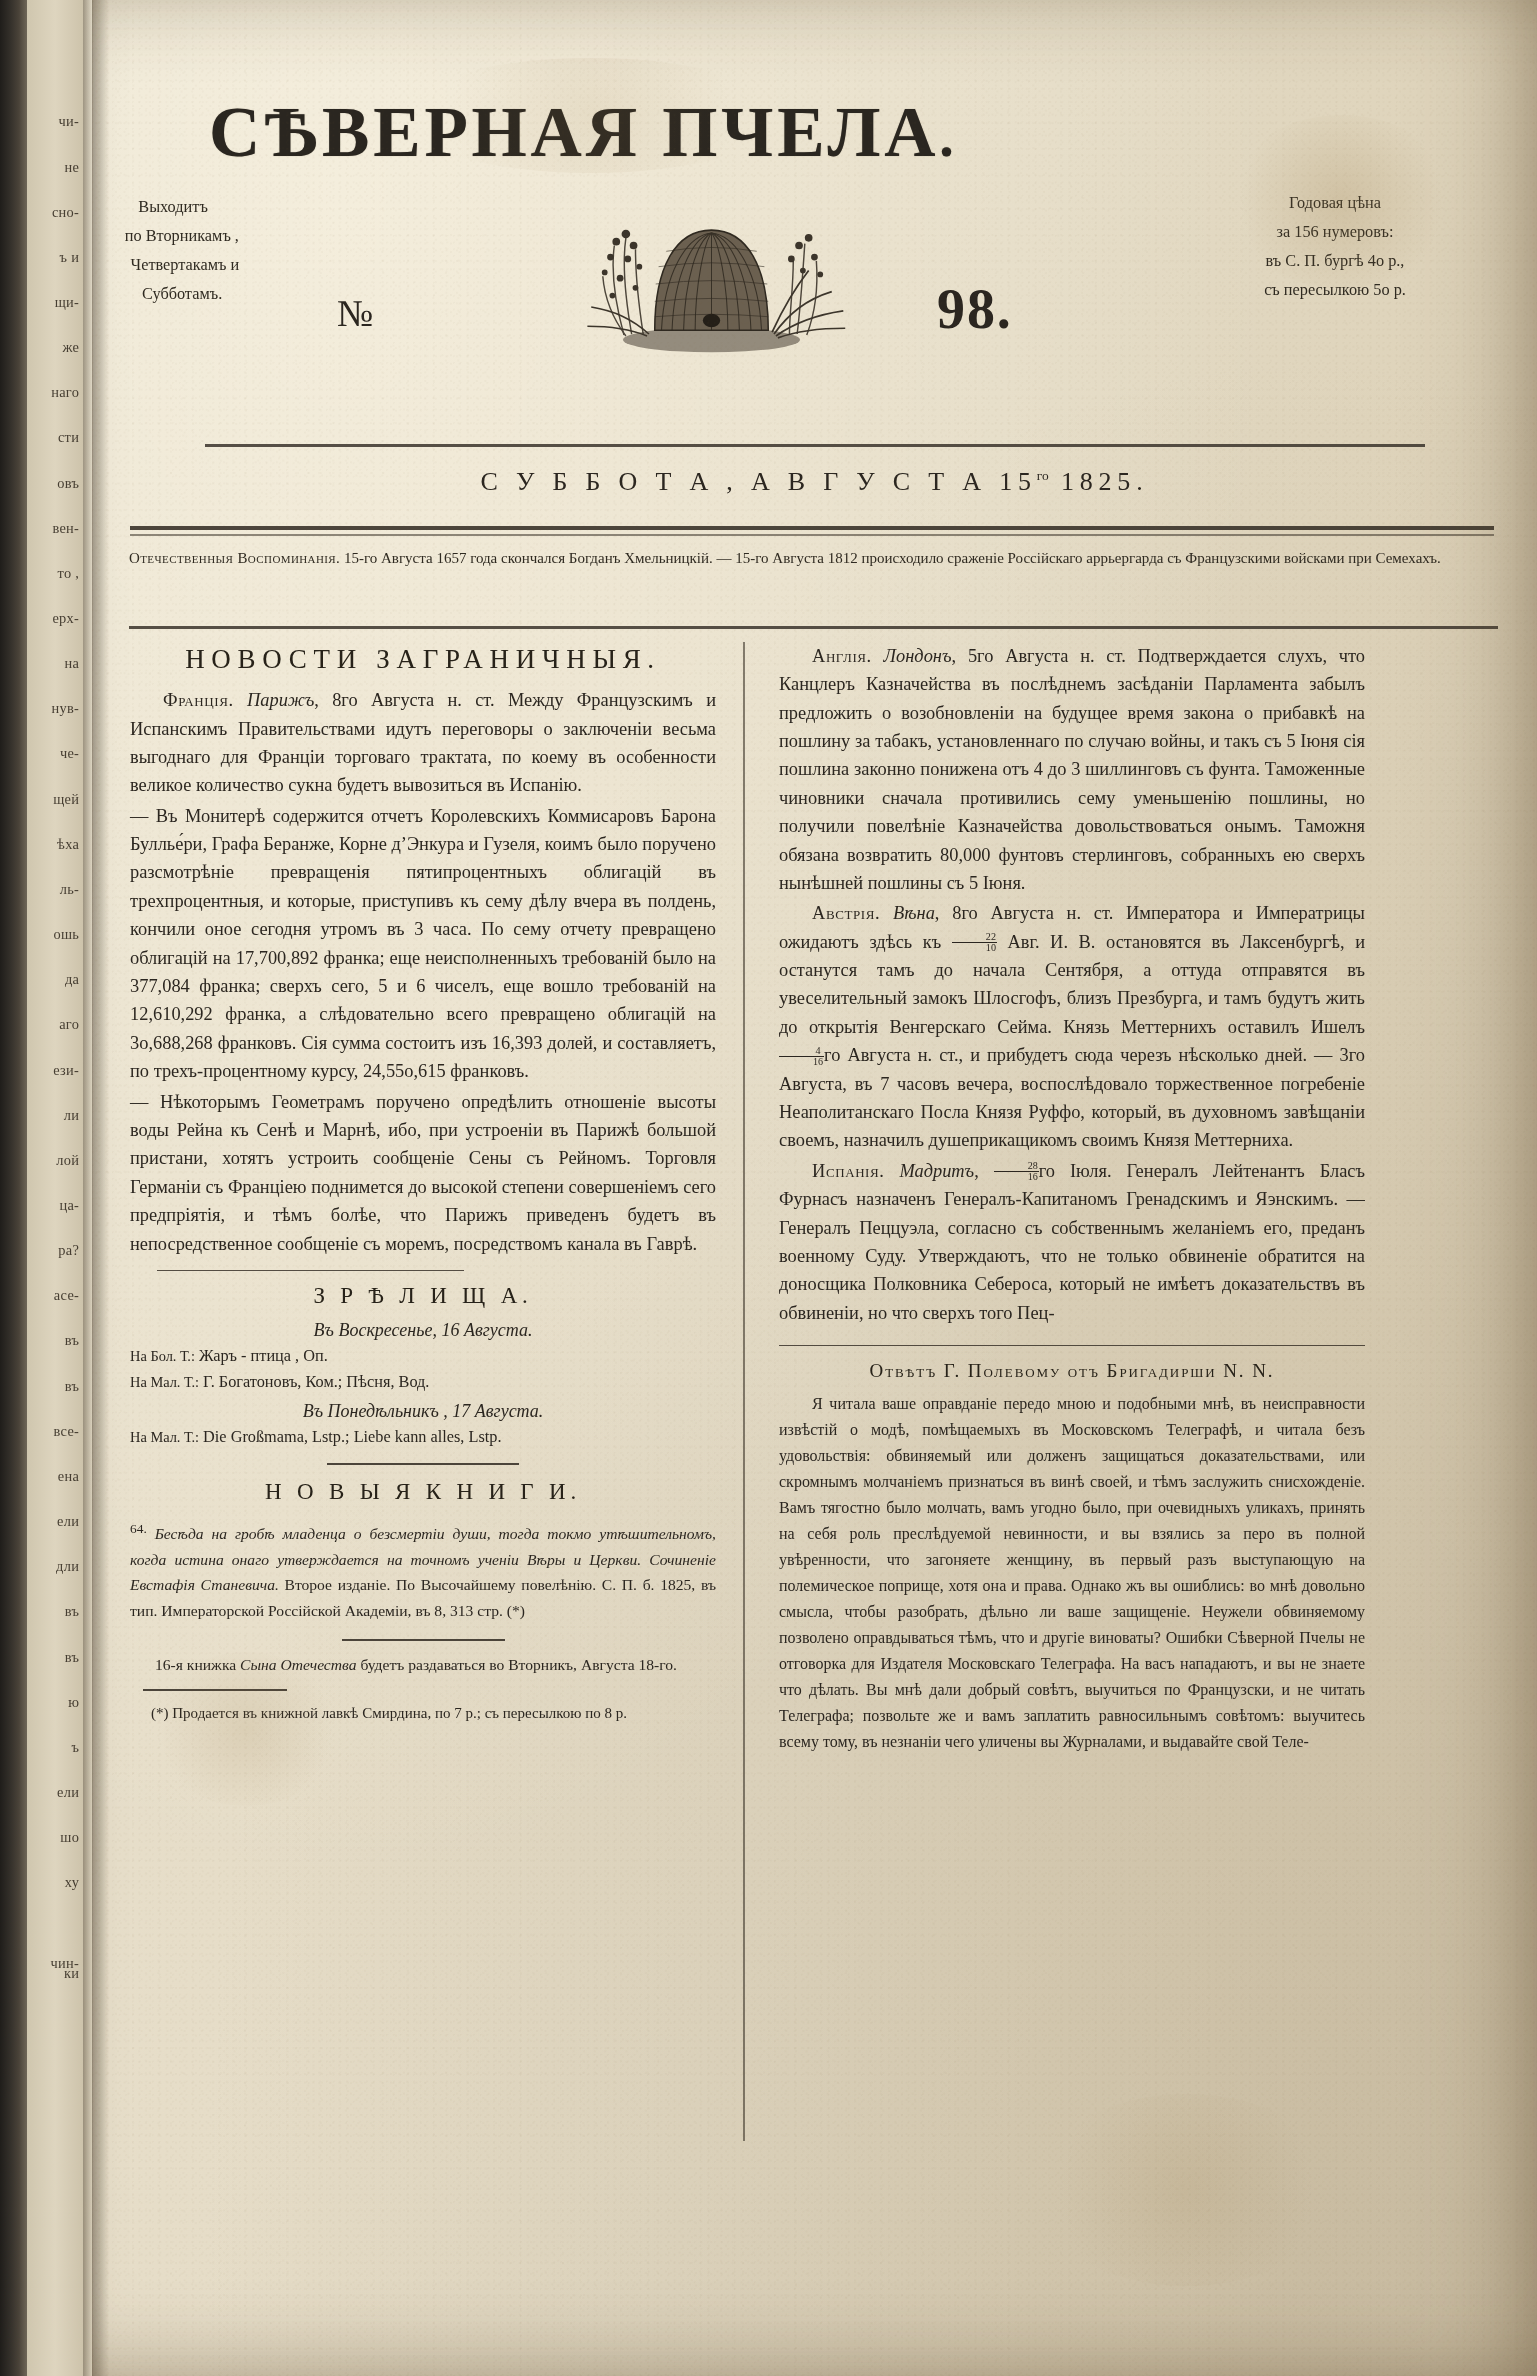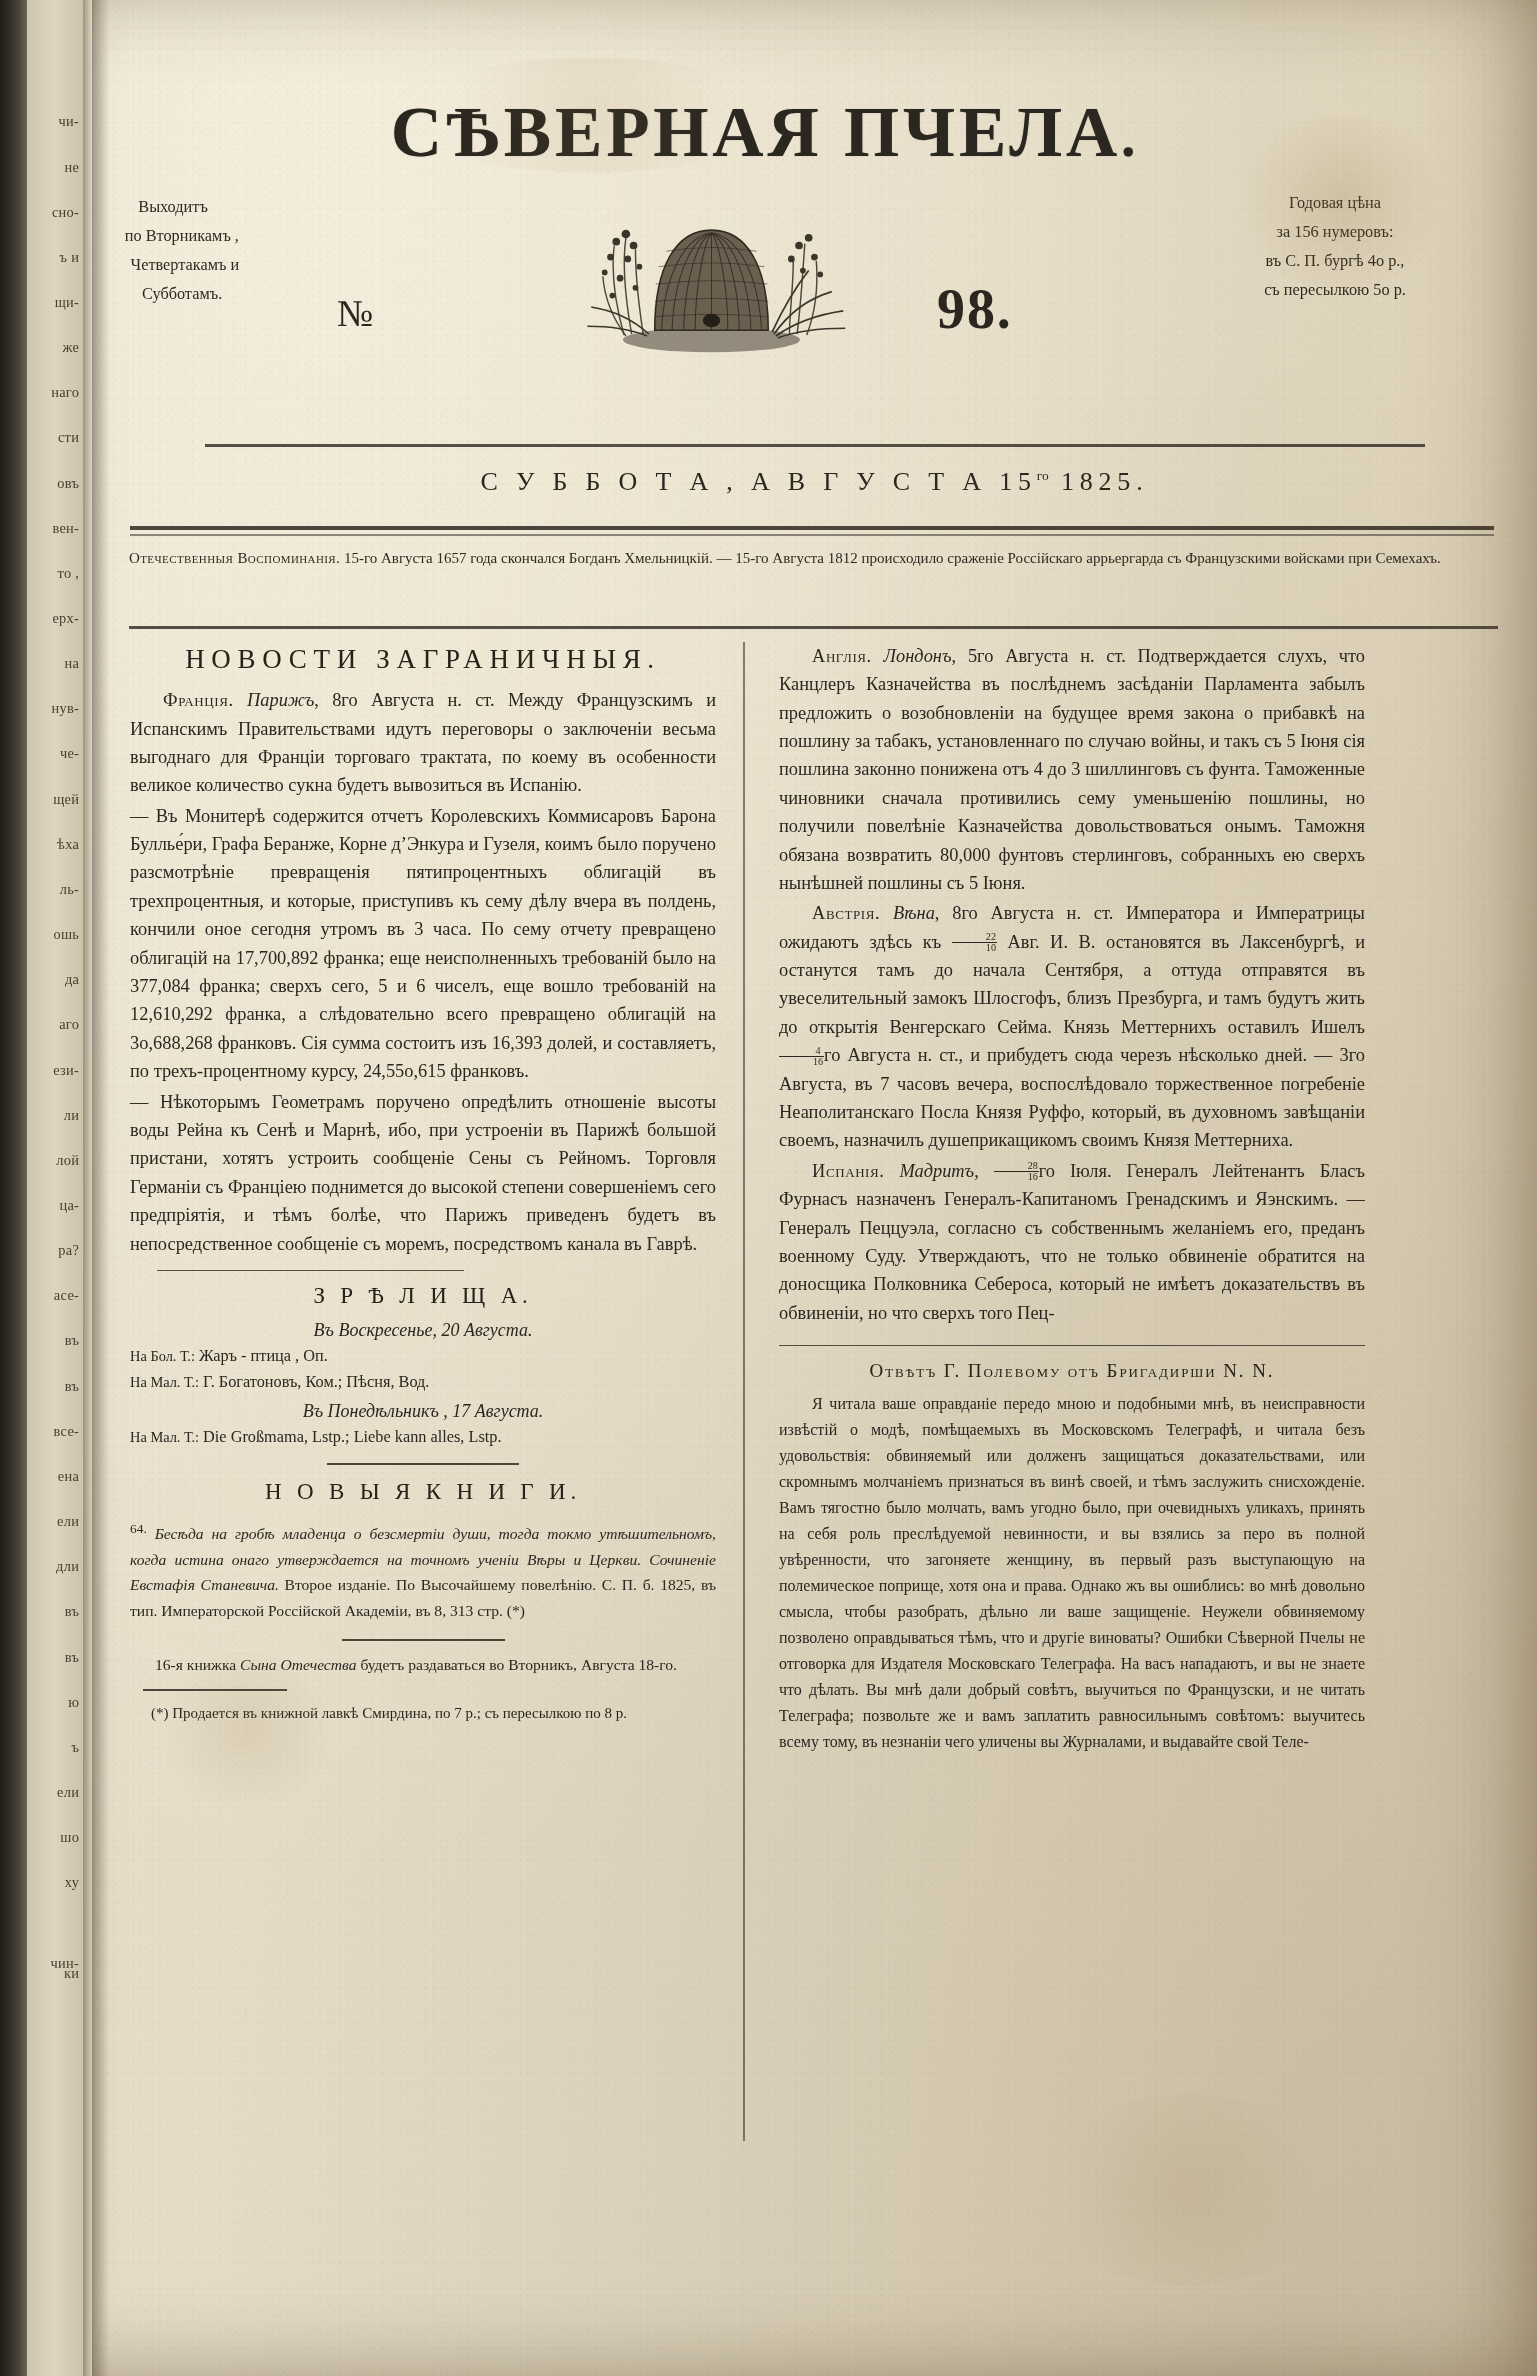--- a/index.html
+++ b/index.html
@@ -27,22 +27,21 @@
     background:linear-gradient(90deg,rgba(90,78,58,.55),rgba(140,126,100,.12));}
   .spine{position:absolute;left:92px;top:0;width:17.3px;height:100%;
     background:linear-gradient(90deg,rgba(60,50,35,.42),rgba(255,255,255,0));}
 
   .sheet{position:absolute;left:92px;top:0;right:0;bottom:0;}
   .content{position:absolute;left:0;top:0;width:1445px;height:2377px;}
 
   
   .masthead{position:absolute;left:0;top:0;width:1445px;height:461px;}
   .bigtitle{
-    position:absolute;left:106px;top:92px;width:1134px;
-    text-align:center;
+    position:absolute;left:117px;top:92px;width:1134px;
     font-family:"Liberation Serif", serif;
     font-size:71px;font-weight:700;letter-spacing:3.8px;
     color:#2a2620;
     -webkit-text-stroke:0px;
     text-shadow:0 0 1px rgba(60,50,35,.45);
   }
   .bigtitle .dot{font-size:58px;}
 
   .sched{position:absolute;left:29px;top:192px;width:221px;color:#2f2a21;
     font-size:16.3px;line-height:29px;}
@@ -313,21 +312,21 @@
 
 
           <p class="body tight">— Въ Монитерѣ содержится отчетъ Королевскихъ Коммисаровъ Барона Буллье́ри, Графа Беранже, Корне д’Энкура и Гузеля, коимъ было поручено разсмотрѣніе превращенія пятипроцентныхъ облигацій въ трехпроцентныя, и которые, приступивъ къ сему дѣлу вчера въ полдень, кончили оное сегодня утромъ въ 3 часа. По сему отчету превращено облигацій на 17,700,892 франка; еще неисполненныхъ требованій было на 377,084 франка; сверхъ сего, 5 и 6 чиселъ, еще вошло требованій на 12,610,292 франка, а слѣдовательно всего превращено облигацій на 3о,688,268 франковъ. Сія сумма состоитъ изъ 16,393 долей, и составляетъ, по трехъ-процентному курсу, 24,55о,615 франковъ.</p>
 
           <p class="body tight">— Нѣкоторымъ Геометрамъ поручено опредѣлить отношеніе высоты воды Рейна къ Сенѣ и Марнѣ, ибо, при устроеніи въ Парижѣ большой пристани, хотятъ устроить сообщеніе Сены съ Рейномъ. Торговля Германіи съ Франціею поднимется до высокой степени совершеніемъ сего предпріятія, и тѣмъ болѣе, что Парижъ приведенъ будетъ въ непосредственное сообщеніе съ моремъ, посредствомъ канала въ Гаврѣ.</p>
 
           <div class="hr-mid" style="margin-left:27px;"></div>
 
           <div class="secthead sm">З Р Ѣ Л И Щ А.</div>
 
-          <div class="daylabel">Въ Воскресенье, 20 Августа.</div>
+          <div class="daylabel">Въ Воскресенье, 16 Августа.</div>
           <p class="playline">
             <span class="who">На Бол. Т.:</span><span> Жаръ - птица , Оп.</span>
           </p>
           <p class="playline">
             <span class="who">На Мал. Т.:</span><span> Г. Богатоновъ, Ком.; Пѣсня, Вод.</span>
           </p>
 
           <div class="daylabel">Въ Понедѣльникъ , 17 Августа.</div>
           <p class="playline">
             <span class="who">На Мал. Т.:</span><span> Die Großmama, Lstp.; Liebe kann alles, Lstp.</span>

